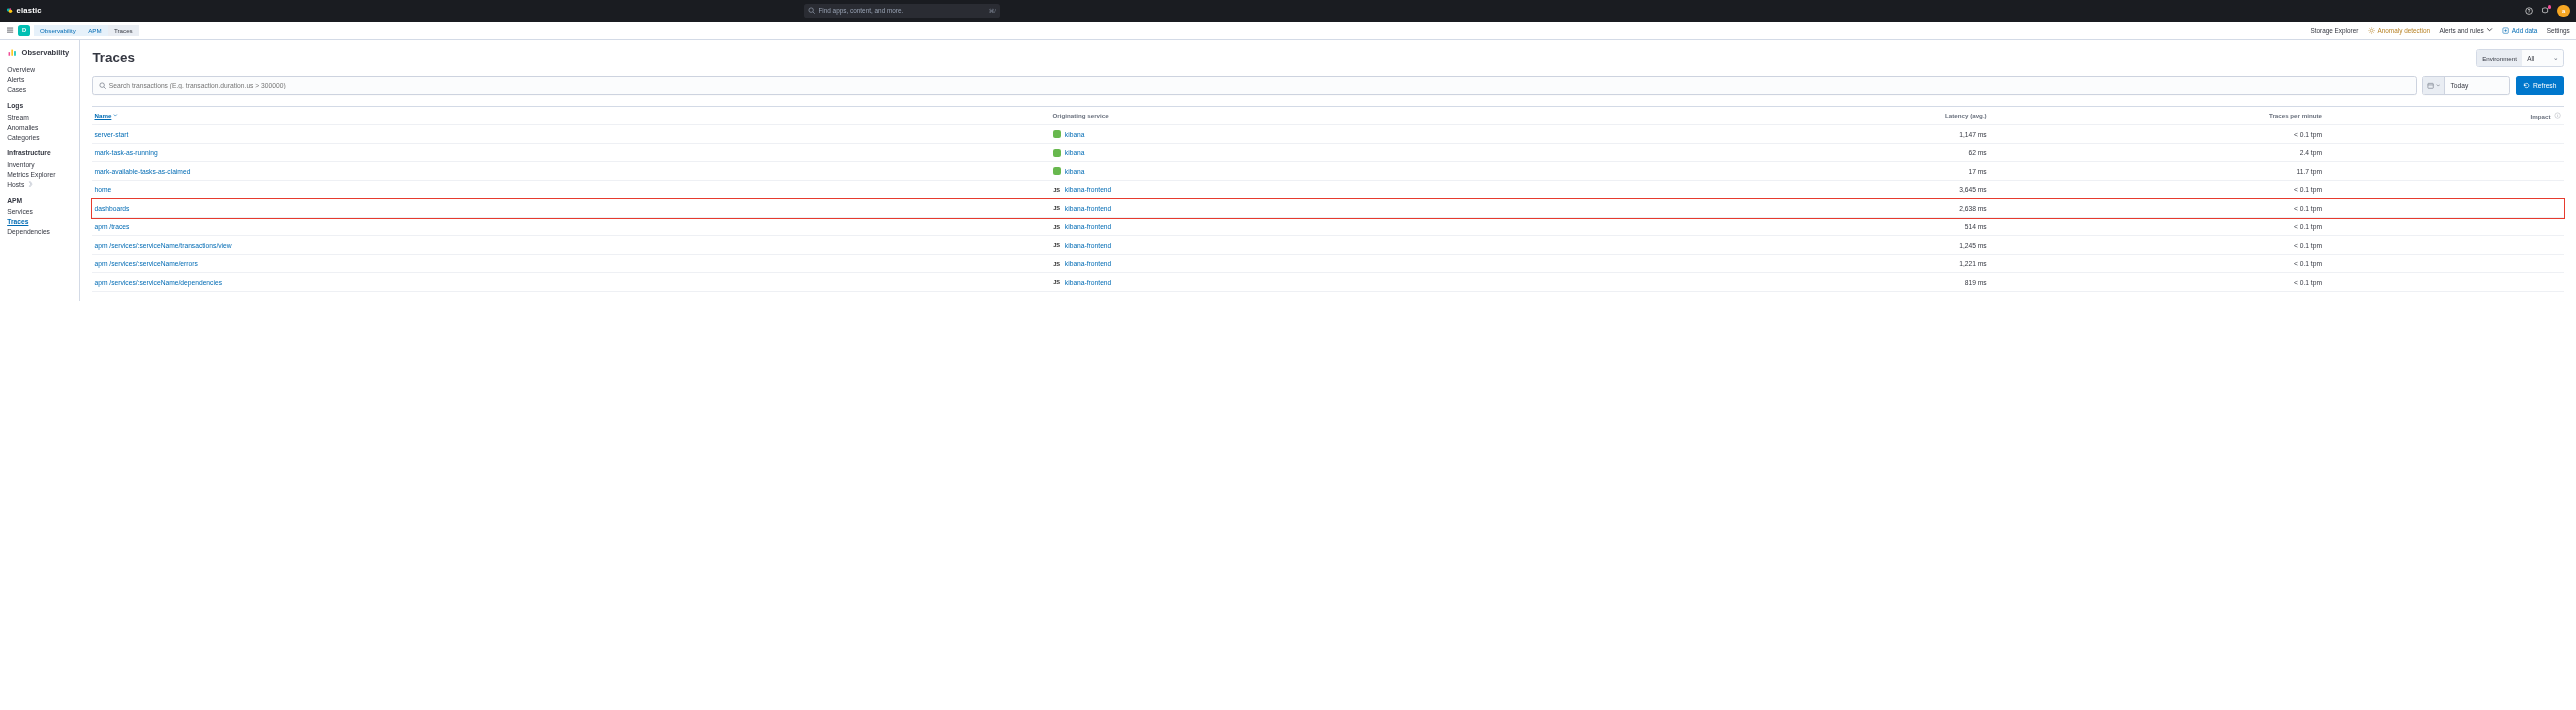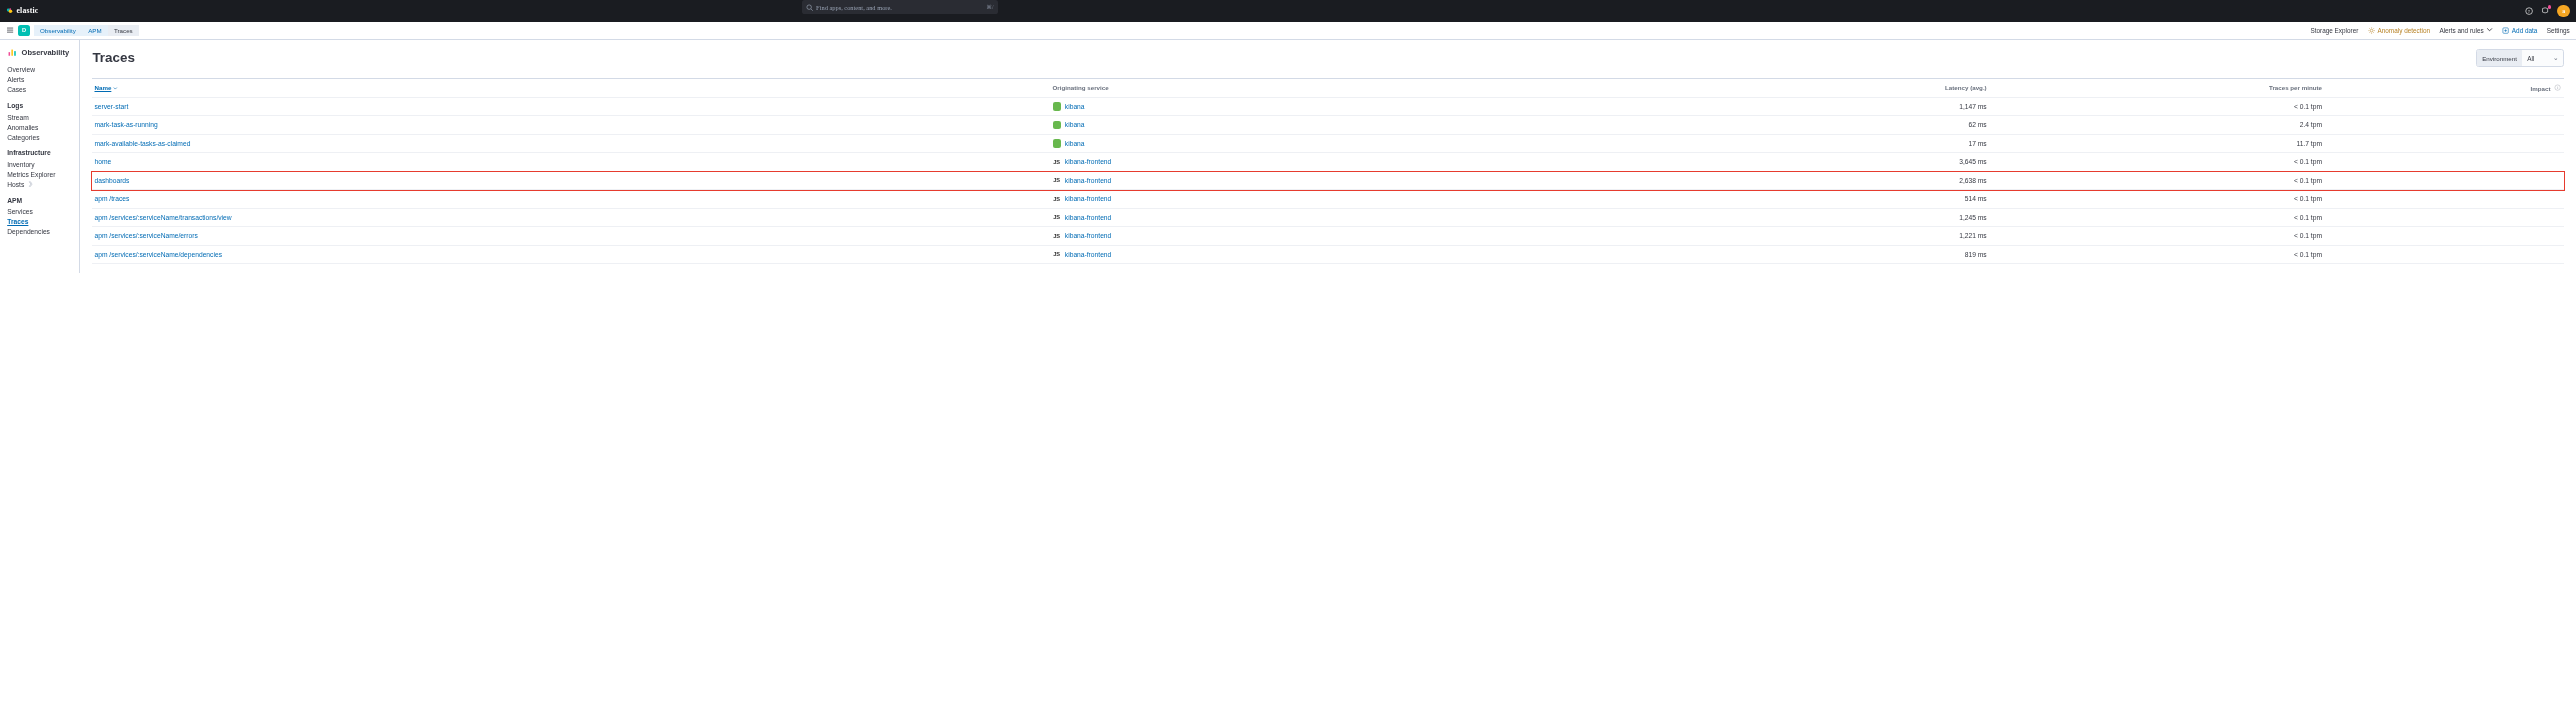--- a/index.html
+++ b/index.html
@@ -1,19 +1,19 @@
 <!DOCTYPE html>
 <html style="font-size:8.2px"><head>
 <meta charset="utf-8">
 <style>
 * { box-sizing: border-box; margin: 0; padding: 0; }
 body { font-family: -apple-system, BlinkMacSystemFont, "Segoe UI", Helvetica, Arial, sans-serif; font-size: 6.7px; color: #343741; background: #fff; }
 
 
-.top-header { background: #1a1c21; height: 21.6px; display: flex; padding: 0 6.2px; color: #fff; font-family: Liberation Serif, serif; }
+.top-header { background: #1a1c21; height: 21.6px; display: flex; align-items: center; padding: 0 6.2px; color: #fff; }
 .logo-wrap { display: flex; align-items: center; gap: 3.1px; }
 .logo-text { font-size: 7.7px; font-weight: 600; letter-spacing: 0.2px; }
 .search-wrap { margin-left: auto; margin-right: auto; width: 196px; background: #2a2c33; border-radius: 2.6px; height: 14.4px; display: flex; align-items: center; padding: 0 4.1px; color: #98a2b3; font-size: 6.4px; }
 .search-wrap .kbd { margin-left: auto; opacity: .7; font-size: 5.7px; }
 .top-icons { display: flex; align-items: center; gap: 7.2px; margin-left: auto; }
 .top-icon { width: 9.3px; height: 9.3px; border-radius: 50%; display:flex; align-items:center; justify-content:center; color:#fff; position:relative; }
 .avatar { width: 12.4px; height:12.4px; border-radius:50%; background:#f5a623; display:flex; align-items:center; justify-content:center; font-size:5.7px; font-weight:600; color:#fff; }
 .dot-badge { position:absolute; top:-1px; right:-1px; width:3.6px; height:3.6px; background:#f04e98; border-radius:50%; }
 
 
@@ -185,20 +185,47 @@
   <div class="main">
     <div class="title-row">
       <h1 class="page-title">Traces</h1>
       <div class="env-select">
         <span class="env-label">Environment</span>
         <span class="env-value">All</span>
         <span class="env-chev">⌄</span>
       </div>
     </div>
 
+    <div class="filter-row">
+      <div class="search-box">
+        <svg class="ico" viewBox="0 0 16 16">
+            <circle cx="7" cy="7" r="5" fill="none" stroke="#69707d" stroke-width="1.5"></circle>
+            <line x1="11" y1="11" x2="15" y2="15" stroke="#69707d" stroke-width="1.5"></line>
+          </svg>
+        <input placeholder="Search transactions (E.g. transaction.duration.us &gt; 300000)" style="">
+      </div>
+      <div class="date-picker">
+        <span class="date-icon-btn">
+          <svg class="ico" viewBox="0 0 16 16">
+              <rect x="2" y="3" width="12" height="11" rx="1.5" fill="none" stroke="#69707d" stroke-width="1.3"></rect>
+              <line x1="2" y1="6.5" x2="14" y2="6.5" stroke="#69707d" stroke-width="1.3"></line>
+            </svg>
+          <svg width="4.6" viewBox="0 0 12 12">
+              <path d="M2 4l4 4 4-4" fill="none" stroke="#69707d" stroke-width="1.6"></path>
+            </svg>
+        </span>
+        <span class="date-text">Today</span>
+      </div>
+      <button class="refresh-btn">
+        <svg class="ico" viewBox="0 0 16 16">
+            <path d="M3 8a5 5 0 1 1 1.5 3.5M3 8V4M3 8h4" fill="none" stroke="#fff" stroke-width="1.6" stroke-linecap="round"></path>
+          </svg>
+        <span>Refresh</span>
+      </button>
+    </div>
 
     <div class="ttable">
       <div class="thead">
         <span class="th sort">
           <span>Name</span>
           <svg width="4.6" viewBox="0 0 12 12">
               <path d="M2 4l4 4 4-4" fill="none" stroke="#006bb4" stroke-width="1.6"></path>
             </svg>
         </span>
         <span class="th">Originating service</span>

